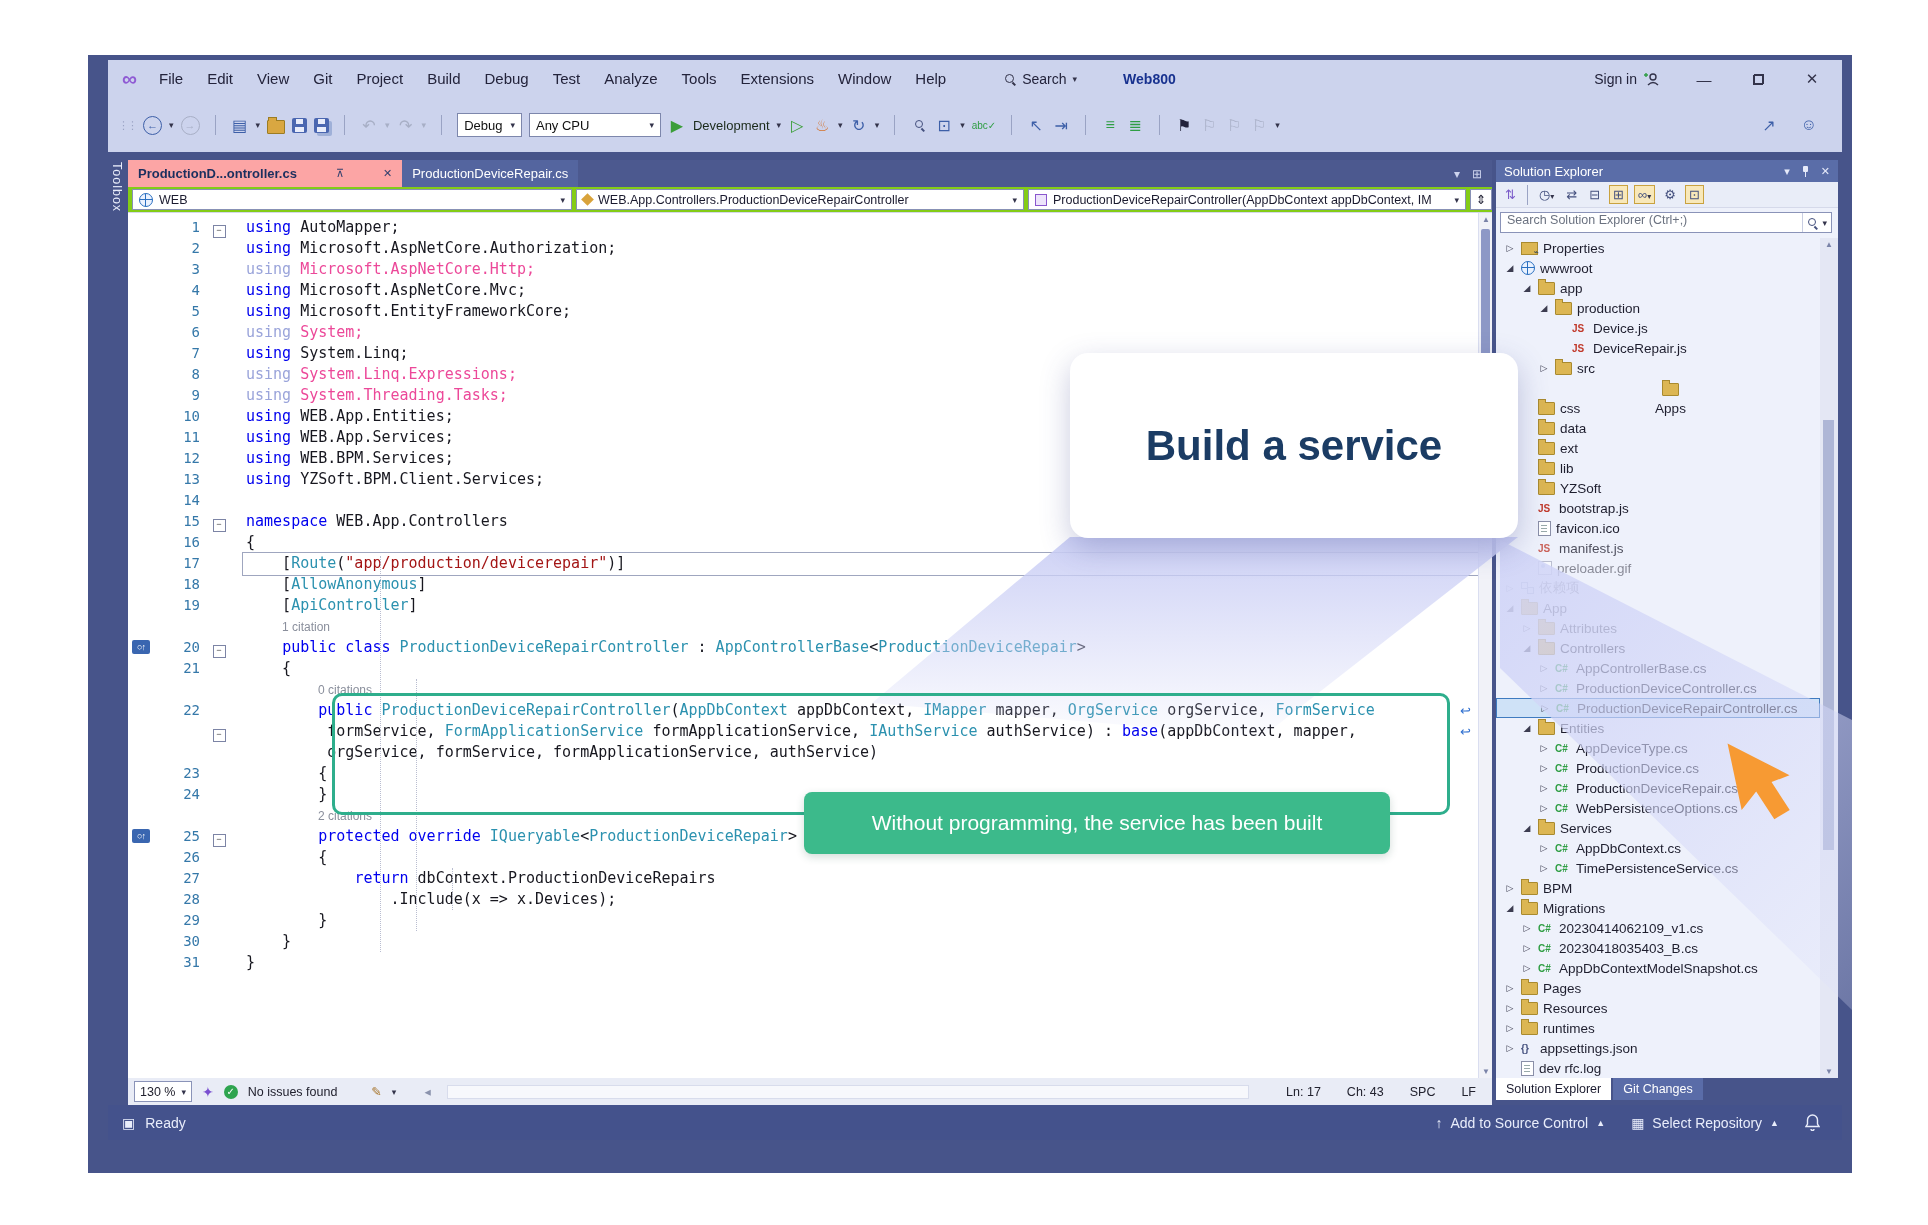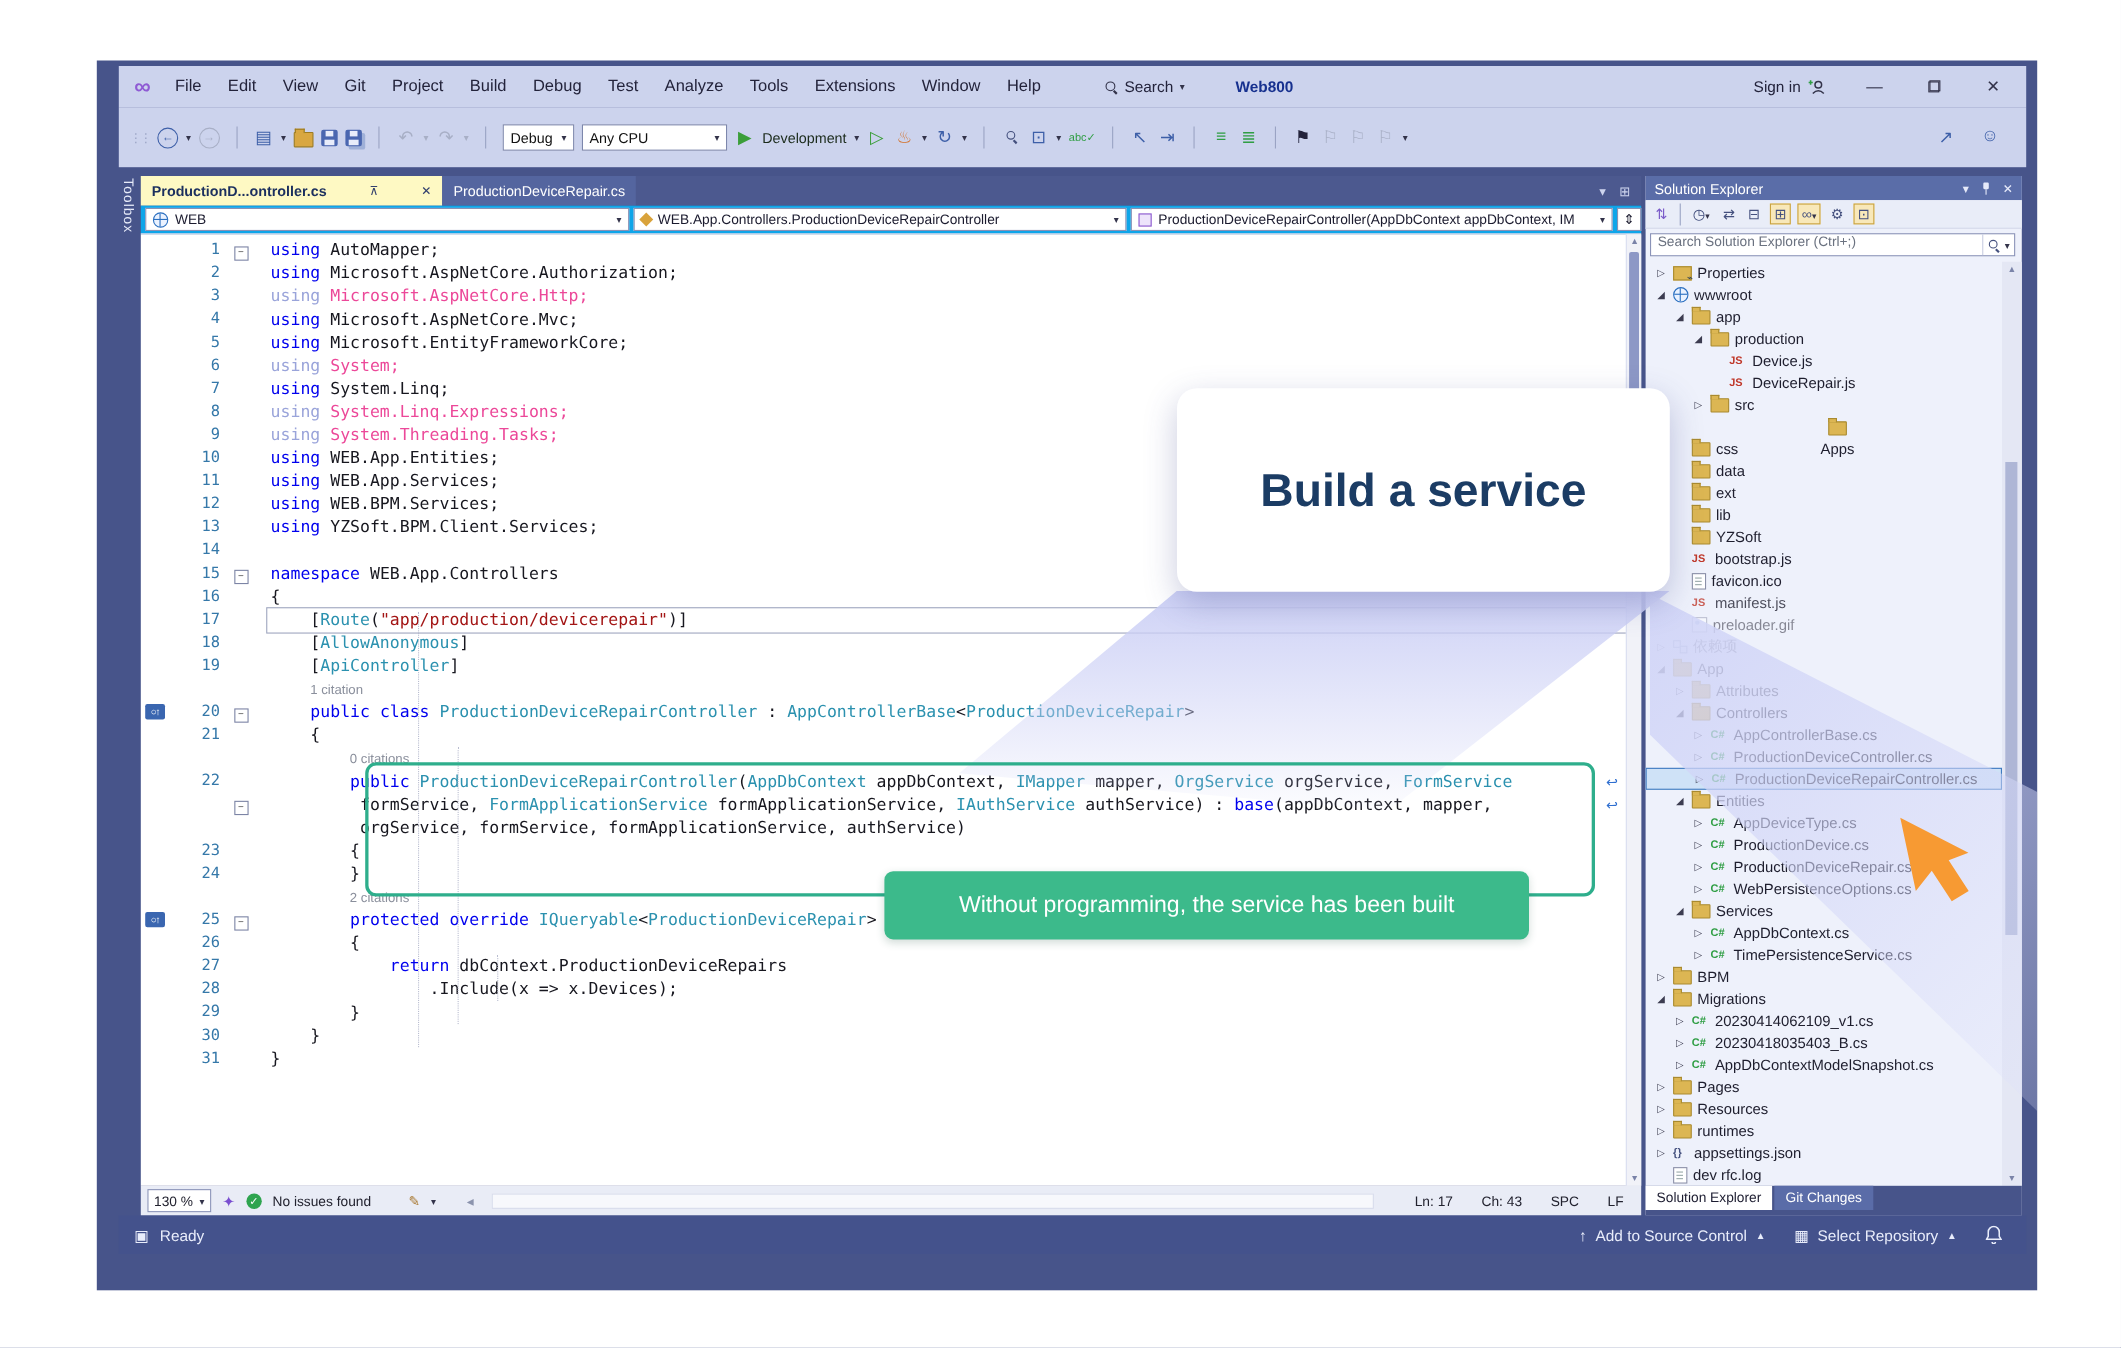--- a/index.html
+++ b/index.html
@@ -37,25 +37,25 @@
   .i-folder-t{display:inline-block;width:16px;height:12px;background:#D9A741;border:1px solid #9c7c23;border-radius:1px;position:relative;margin-top:3px;}
   .i-folder-t::before{content:'';position:absolute;top:-4px;left:0;width:7px;height:3px;background:#D9A741;border:1px solid #9c7c23;border-bottom:none;}
   #toolbar-right{margin-left:auto;display:flex;gap:22px;padding-right:24px;}
   .dots{color:#9aa3c4;font-size:11px;letter-spacing:-2px;}
   
   #toolbox-strip{position:absolute;left:108px;top:152px;width:20px;height:120px;color:#E8ECFA;}
   #toolbox-strip span{position:absolute;left:2px;top:10px;writing-mode:vertical-rl;font-size:12.5px;letter-spacing:1px;}
   
   #tabbar{position:absolute;left:128px;top:160px;width:1364px;height:27px;background:#4C598F;display:flex;}
   .etab{display:flex;align-items:center;padding:0 10px;font-size:13px;gap:8px;}
-  .etab.active{background:#fef9c3;color:#1B2F5E;font-weight:bold;gap:39px;}
+  .etab.active{background:#fca5a5;color:#1B2F5E;font-weight:bold;gap:39px;}
   .etab.inactive{background:#54659F;color:#fff;}
   .tab-ico{font-size:11px;color:#33406e;font-weight:normal;}
   #tabbar-right{margin-left:auto;display:flex;align-items:center;gap:12px;padding-right:10px;color:#CDD4EE;font-size:12px;}
-  #navbar{position:absolute;left:128px;top:187px;width:1364px;height:26px;background:#0ea5e9;border-bottom:1px solid #d4d8ea;box-sizing:border-box;display:flex;align-items:center;gap:4px;padding-left:4px;}
+  #navbar{position:absolute;left:128px;top:187px;width:1364px;height:26px;background:#84cc16;border-bottom:1px solid #d4d8ea;box-sizing:border-box;display:flex;align-items:center;gap:4px;padding-left:4px;}
   .navbox{background:#fff;border:1px solid #8891B5;height:21px;display:flex;align-items:center;font-size:12.5px;color:#1a1a2e;padding:0 6px;gap:6px;box-sizing:border-box;}
   .navbox .caret{margin-left:auto;}
   .i-globe{display:inline-block;width:12px;height:12px;border:1.4px solid #2A6FC0;border-radius:50%;background:
      linear-gradient(#2A6FC0,#2A6FC0) center/100% 1.2px no-repeat,
      linear-gradient(90deg,#2A6FC0,#2A6FC0) center/1.2px 100% no-repeat,#EAF2FF;}
   .i-class{display:inline-block;width:9px;height:9px;background:#D9A33B;transform:rotate(45deg);}
   .i-cube{display:inline-block;width:10px;height:10px;border:1.5px solid #8A57CE;background:#EDE4FB;}
   #code-area{position:absolute;left:128px;top:213px;width:1364px;height:865px;background:#ffffff;overflow:hidden;}
   #code-rows{position:absolute;left:0;top:4px;width:100%;}
   .crow{position:relative;height:21px;line-height:21px;white-space:pre;}

